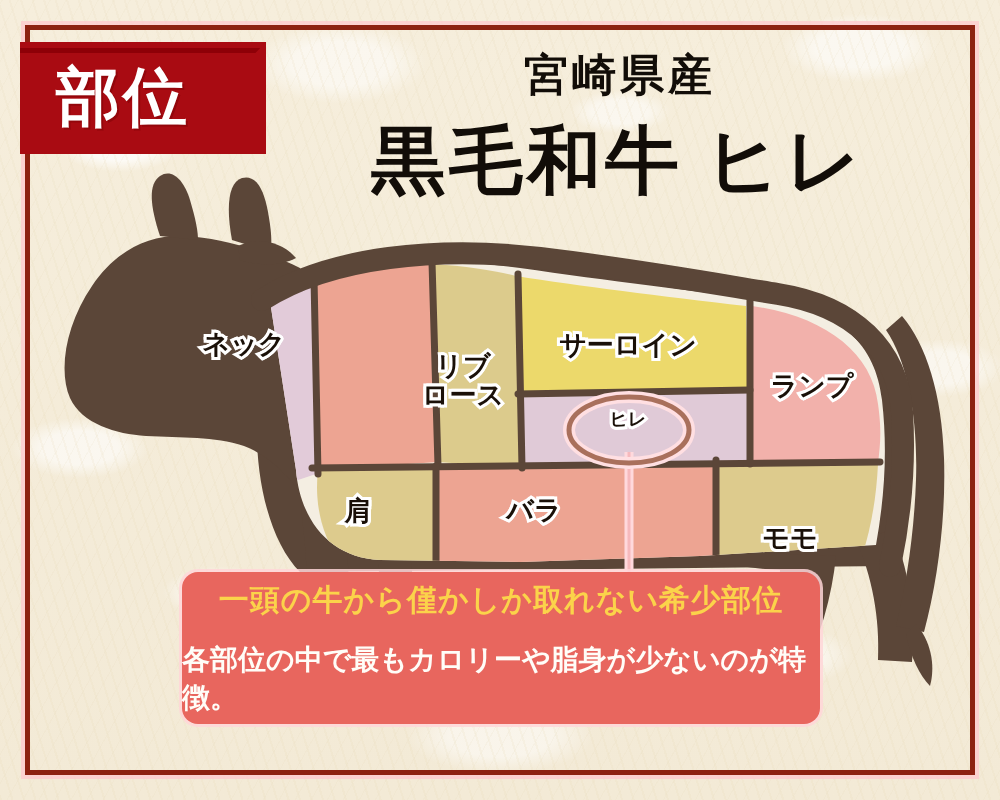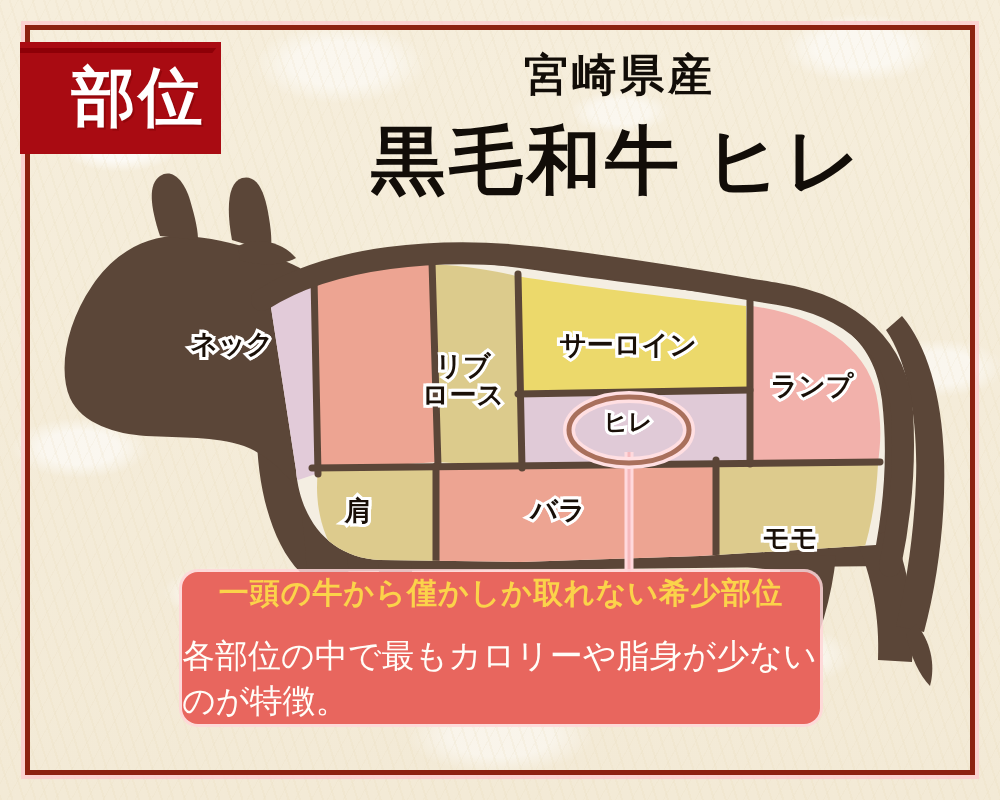--- a/index.html
+++ b/index.html
@@ -30,24 +30,24 @@
     background:
       repeating-linear-gradient(73deg, rgba(226,212,176,.30) 0 2px, rgba(255,255,255,0) 2px 11px),
       repeating-linear-gradient(-61deg, rgba(226,212,176,.22) 0 1px, rgba(255,255,255,0) 1px 14px);}
 
   
   .frame{position:absolute;left:25px;top:25px;width:950px;height:750px;
      border:5px solid #8d2111;box-sizing:border-box;
      box-shadow:0 0 0 4px rgba(255,200,205,.75);}
 
   
-  .ribbon{position:absolute;left:20px;top:42px;width:201px;height:112px;
+  .ribbon{position:absolute;left:20px;top:42px;width:246px;height:112px;
     background:#a90b12;
     clip-path:polygon(0 0,100% 0,100% 100%,78% 50%,100% 100%,0 100%);
-    display:flex;align-items:center;justify-content:center;
+    display:flex;align-items:center;justify-content:flex-start;
     box-shadow:0 3px 0 rgba(120,5,10,.35);}
   .ribbon-inner{position:absolute;inset:0;
     clip-path:polygon(0 0,100% 0,78% 50%,100% 100%,0 100%);
     background:linear-gradient(#a90b12 0 6px,#8e0007 6px 11px,#a90b12 11px 100%);}
   .ribbon-text{position:relative;z-index:3;color:#fff;font-size:64px;
     font-weight:700;letter-spacing:3px;padding-left:36px;line-height:1;
     text-shadow:2px 2px 0 rgba(120,0,5,.45);}
 
   
   .sub-title{position:absolute;left:0;top:46px;width:1000px;text-align:center;
@@ -62,38 +62,38 @@
 
   
   .cut-label{position:absolute;font-size:27px;font-weight:700;color:#1a1008;
     line-height:1.08;text-align:center;white-space:pre-line;
     -webkit-text-stroke:6px #fff;paint-order:stroke fill;
     text-shadow:
       2px 0 0 #fff,-2px 0 0 #fff,0 2px 0 #fff,0 -2px 0 #fff,
       2px 2px 0 #fff,-2px 2px 0 #fff,2px -2px 0 #fff,-2px -2px 0 #fff,
       3px 0 0 #fff,-3px 0 0 #fff,0 3px 0 #fff,0 -3px 0 #fff;}
 
-  .l-neck     {left:184px;top:330px;width:96px;font-family:Liberation Serif, serif;}
+  .l-neck     {left:196px;top:330px;width:96px;font-family:Liberation Serif, serif;}
   .l-katarosu {left:275px;top:363px;width:130px;}
   .l-ribu     {left:420px;top:352px;width:86px;}
   .l-sirloin  {left:548px;top:331px;width:160px;}
   .l-rump     {left:758px;top:372px;width:108px;}
-  .l-hire     {left:580px;top:410px;width:96px;font-size:24px;}
+  .l-hire     {left:580px;top:410px;width:96px;font-size:18px;}
   .l-kata     {left:330px;top:497px;width:56px;}
-  .l-bara     {left:512px;top:496px;width:92px;}
+  .l-bara     {left:488px;top:496px;width:92px;}
   .l-momo     {left:748px;top:498px;width:84px;margin-top:26px;}
 
   
   .callout{position:absolute;left:182px;top:572px;width:638px;height:152px;
     background:#e8665e;border-radius:16px;
     box-shadow:0 0 0 3px rgba(255,214,216,.85);
     display:flex;flex-direction:column;align-items:center;justify-content:center;}
   .callout-line1{font-size:30px;font-weight:700;color:#fbd34a;letter-spacing:1px;
     margin-bottom:20px;}
-  .callout-line2{font-size:33px;font-weight:400;color:#fffdf8;letter-spacing:0px;}
+  .callout-line2{font-size:28px;font-weight:700;color:#fffdf8;letter-spacing:0px;}
 </style>
 </head>
 <body>
 
 <div class="stage">
 
   <div class="paper"></div>
   <div class="paper2"></div>
 
   <div class="frame"></div>

